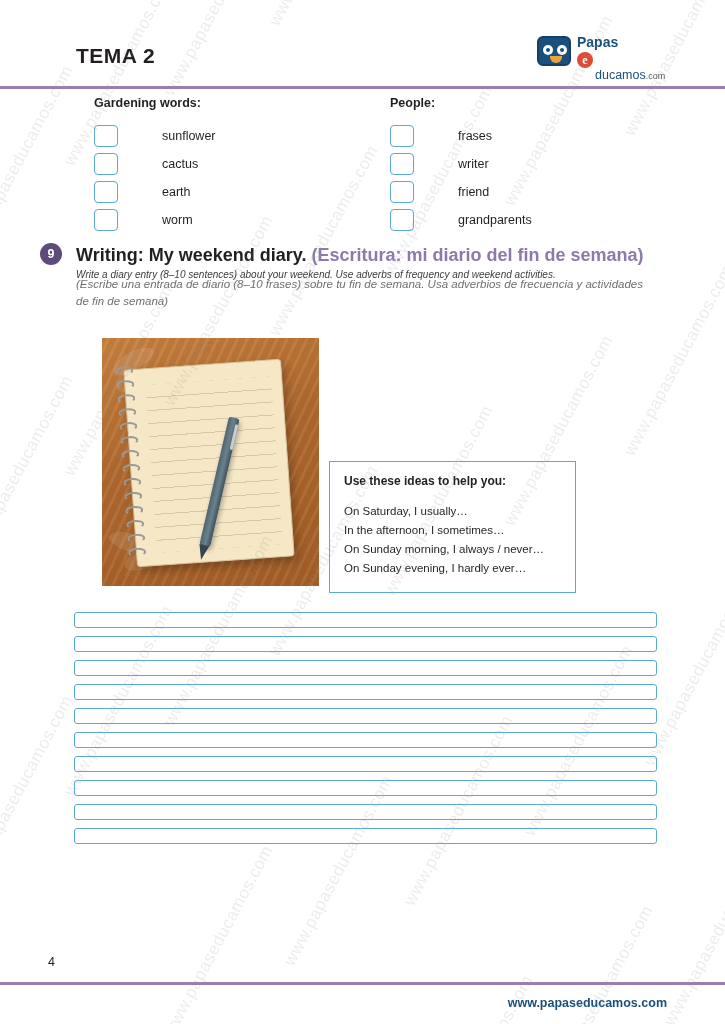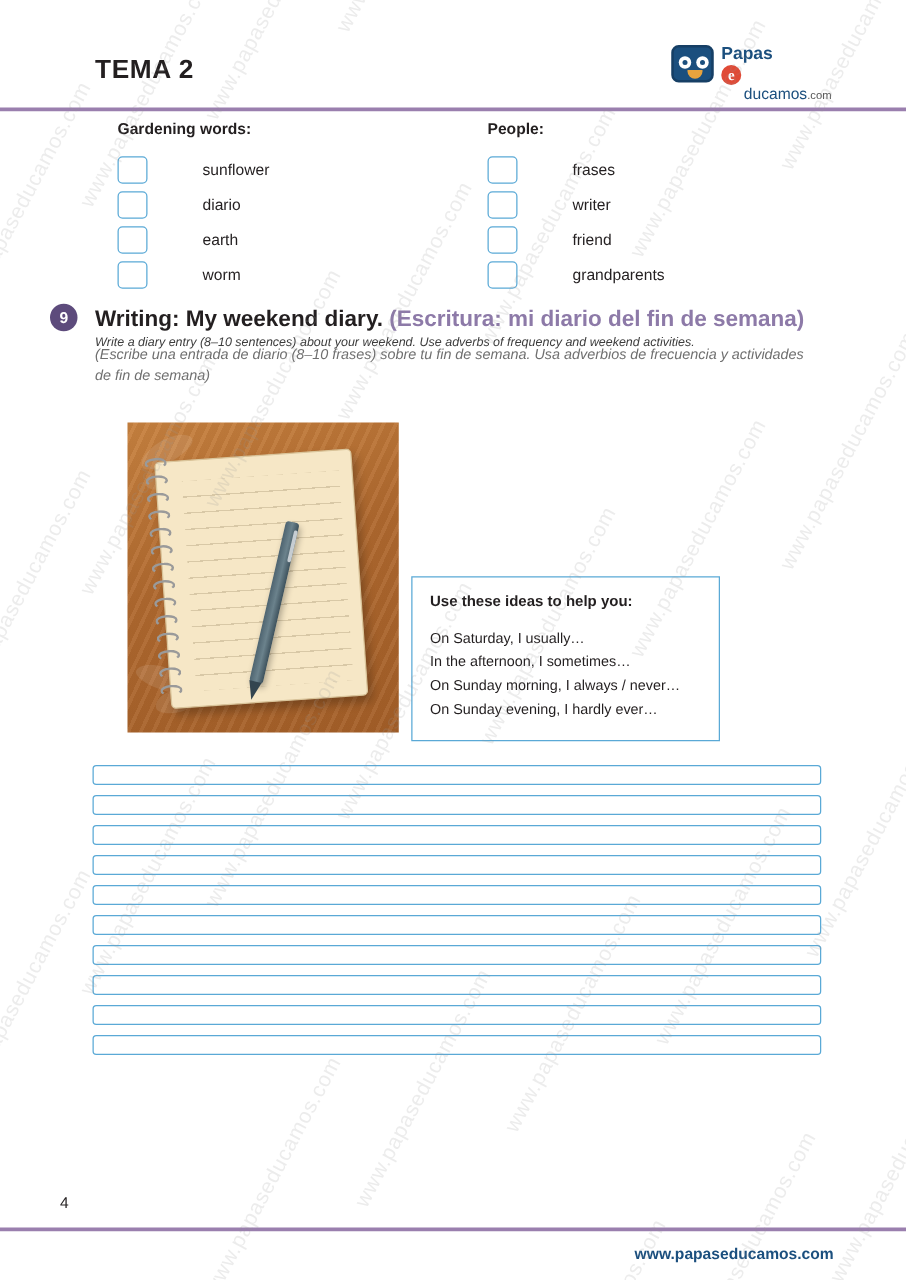--- a/index.html
+++ b/index.html
@@ -377,21 +377,21 @@
 
   <div class="vocab">
     <div class="vocab-col left">
       <div class="vocab-title">Gardening words:</div>
       <div class="vocab-item">
         <div class="vocab-box"></div>
         <div class="vocab-label">sunflower</div>
       </div>
       <div class="vocab-item">
         <div class="vocab-box"></div>
-        <div class="vocab-label">diario</div>
+        <div class="vocab-label">cactus</div>
       </div>
       <div class="vocab-item">
         <div class="vocab-box"></div>
         <div class="vocab-label">earth</div>
       </div>
       <div class="vocab-item">
         <div class="vocab-box"></div>
         <div class="vocab-label">worm</div>
       </div>
     </div>

